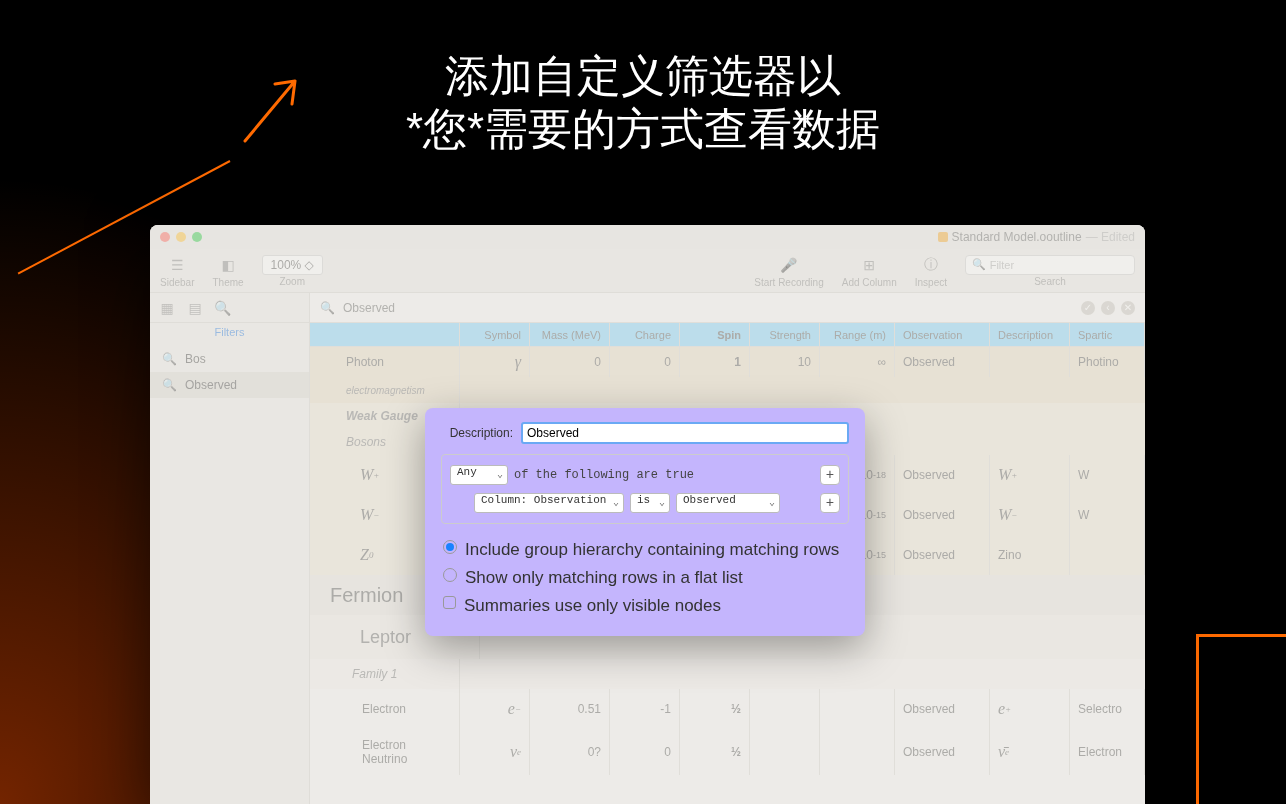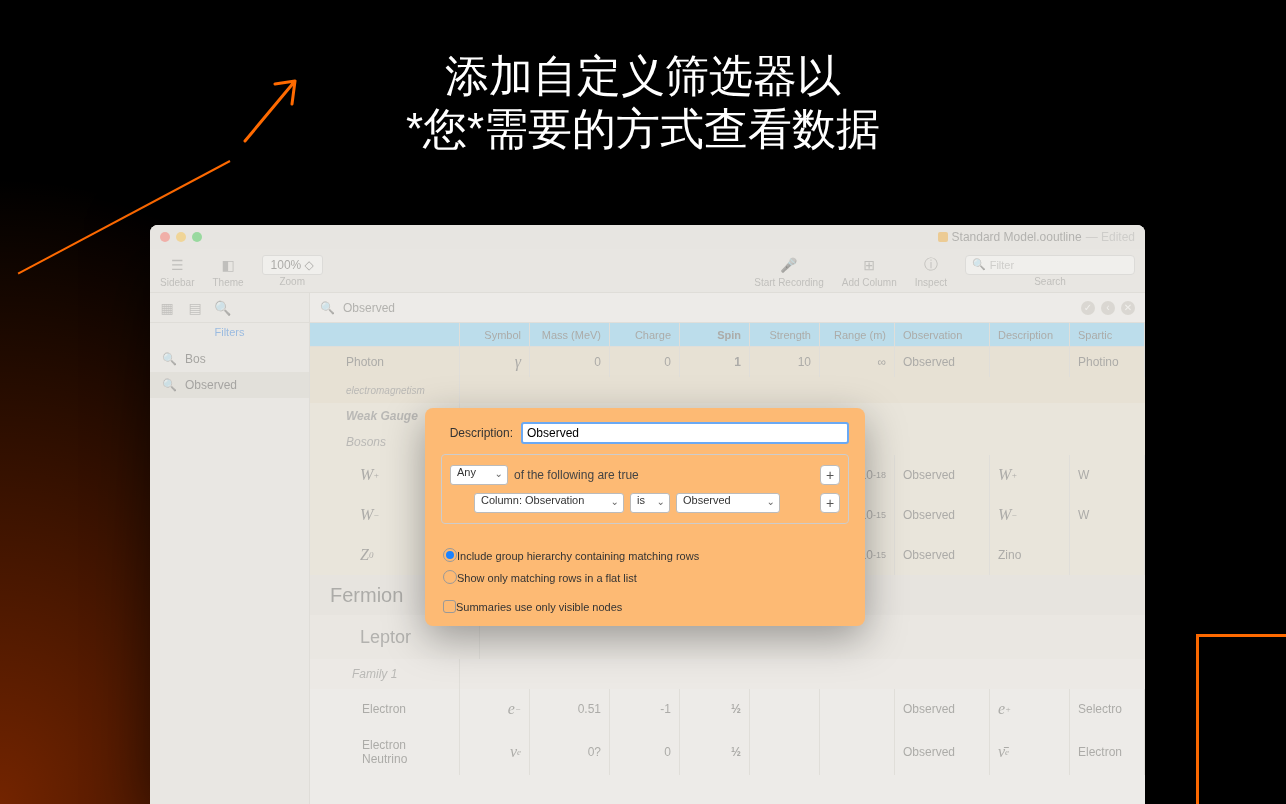--- a/index.html
+++ b/index.html
@@ -126,39 +126,39 @@
 .sub { font-size:9px; vertical-align:sub;}
 .sym { font-family: Georgia, serif; font-style:italic; font-size:16px;}
 .row.tan { background:#e9dcc3; }
 .row.tan2 { background:#ede5d4; }
 .row .col.c-first { width:150px; justify-content:flex-start; padding-left:36px;}
 
 .dialog {
   position:absolute;
   left: 275px; top: 183px;
   width: 440px;
-  background:#fdba74;
+  background:#c4b5fd;
   border-radius:8px;
   box-shadow: 0 12px 40px rgba(0,0,0,0.35);
   z-index: 20;
-  padding: 14px 16px 9px;
+  padding: 14px 16px 16px;
   font-size:12.5px;
   color:#333;
 }
 .dlg-row { display:flex; align-items:center; gap:8px; margin-bottom:10px;}
 .dlg-label { width:72px; text-align:right; font-size:12px;}
 .dlg-input { flex:1; height:22px; border:2px solid #6aa9f4; border-radius:3px; background:#fff; padding:0 4px; font-size:12px; outline:none;}
-.rules-box { border:1px solid #ccc; border-radius:4px; padding:6px 8px; margin-bottom:20px;}
+.rules-box { border:1px solid #ccc; border-radius:4px; padding:6px 8px; margin-bottom:12px;font-family:Liberation Mono, monospace;}
 .rule-line { display:flex; align-items:center; gap:6px; padding:4px 0;}
 .sel-small { height:20px; border:1px solid #bbb; border-radius:3px; background:#fff; font-size:11px; padding:0 16px 0 6px; position:relative; color:#333;}
 .sel-small::after { content:"⌄"; position:absolute; right:4px; top:2px; font-size:10px; color:#666;}
 .rule-text { font-size:12px; color:#444;}
 .add-btn { width:20px; height:20px; border:1px solid #bbb; border-radius:4px; background:#fff; display:flex; align-items:center; justify-content:center; font-size:14px; color:#555; margin-left:auto;}
 .rule-line.nested { padding-left:24px;}
-.radio-row, .check-row { display:flex; align-items:flex-end; padding:4px 0 4px 2px; font-size:11px; color:#333;}
+.radio-row, .check-row { display:flex; align-items:flex-start; gap:8px; padding:4px 0 4px 2px; font-size:17px; color:#333;}
 .radio { width:14px; height:14px; border:1px solid #999; border-radius:50%; display:flex; align-items:center; justify-content:center;}
 .radio.checked::after { content:""; width:8px; height:8px; background:#1a82ff; border-radius:50%; display:block;}
 .check { width:13px; height:13px; border:1px solid #999; border-radius:3px;}
 .dlg-buttons { display:flex; justify-content:flex-end; gap:10px; margin-top:14px;}
 .dlg-btn { height:24px; padding:0 16px; border-radius:5px; font-size:12px; border:1px solid #bbb; background:#fff; display:flex; align-items:center;}
 .dlg-btn.primary { background:#1a82ff; border-color:#1a82ff; color:#fff;}
 </style>
 </head>
 <body>
 
@@ -387,18 +387,18 @@
       </div>
     </div>
     <div class="radio-row">
       <div class="radio checked"></div>
       <span>Include group hierarchy containing matching rows</span>
     </div>
     <div class="radio-row">
       <div class="radio"></div>
       <span>Show only matching rows in a flat list</span>
     </div>
-    <div class="check-row" style="margin-top:8px;">
+    <div class="check-row" style="margin-top:0;">
       <div class="check"></div>
       <span>Summaries use only visible nodes</span>
     </div>
   </div>
 </div>
 
 </body></html>

